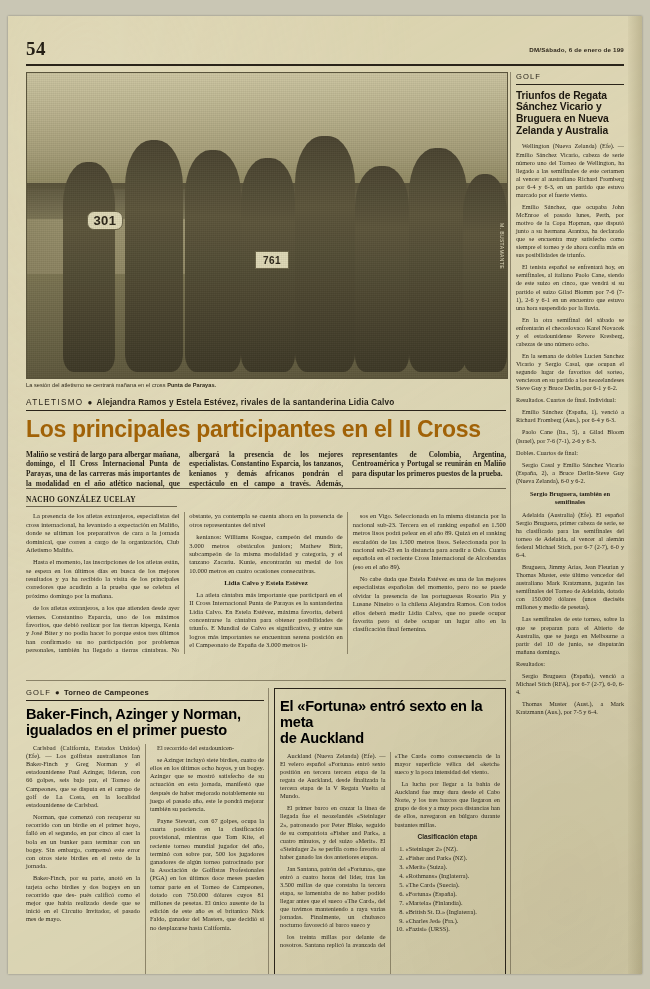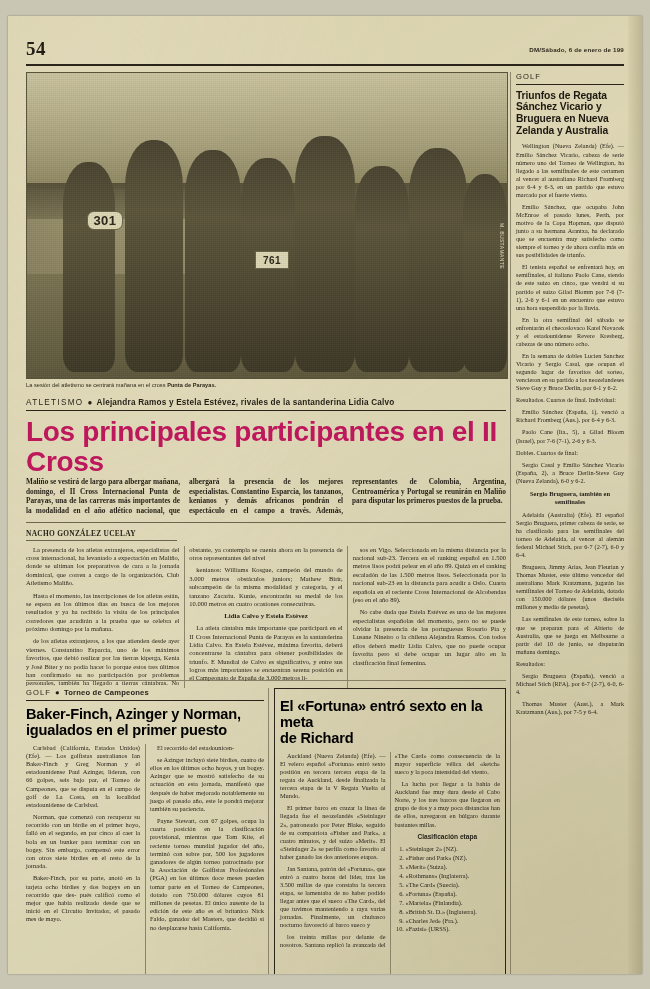--- a/index.html
+++ b/index.html
@@ -165,32 +165,31 @@
     letter-spacing: .2px;
     display: flex;
     align-items: baseline;
     gap: 4px;
   }
   .kicker .sport { letter-spacing: 1.3px; font-weight: normal; }
   .kicker .dot { font-size: 8px; }
   .kicker .sub { font-weight: bold; }
 
   h1.headline {
-    margin: 6px 0 0 0;
-    font-family: "Liberation Sans", sans-serif;
-    font-weight: bold;
-    font-size: 28px;
+    margin: 6px 0 8px 0;
+    font-family: "Liberation Sans", sans-serif;
+    font-weight: bold;
+    font-size: 23px;
     line-height: 1.07;
     letter-spacing: -.3px;
-    color: #be185d;
+    color: #a16207;
   }
 
   
   .lead {
-    padding-bottom: 6px;
     border-bottom: 1px solid #6d654e;
     font-family: "Liberation Serif", serif;
     font-size: 7.3px;
     line-height: 1.33;
     text-align: justify;
     font-weight: bold;
     column-count: 3;
     column-gap: 9px;
     column-rule: none;
   }
@@ -420,21 +419,21 @@
       <p>El recorrido del estadounicen-</p>
       <p>se Azinger incluyó siete birdies, cuatro de ellos en los últimos ocho hoyos, y un bogey. Azinger que se mostró satisfecho de su actuación en esta jornada, manifestó que después de haber mejorado notablemente su juego el pasado año, este le pondrá mejorar también su paciencia.</p>
       <p>Payne Stewart, con 67 golpes, ocupa la cuarta posición en la clasificación provisional, mientras que Tom Kite, el reciente torneo mundial jugador del año, terminó con sobre par, 500 los jugadores ganadores de algún torneo patrocinado por la Asociación de Golfistas Profesionales (PGA) en los últimos doce meses pueden tomar parte en el Torneo de Campeones, dotado con 750.000 dólares cuyos 81 millones de pesetas. El único ausente de la edición de este año es el britanico Nick Faldo, ganador del Masters, que decidió si no desplazarse hasta California.</p>
     </div>
   </div>
 
   <div class="sailing">
     <div class="boxwrap">
       <h2 class="sec-headline">
         <span>El «Fortuna» entró sexto en la meta</span><br>
-        <span>de Richard</span>
+        <span>de Auckland</span>
       </h2>
       <div class="body2">
         <p>Auckland (Nueva Zelanda) (Efe). — El velero español «Fortuna» entró sexto positión en tercera tercera etapa de la regata de Auckland, desde finalizada la tercera etapa de la V Regata Vuelta al Mundo.</p>
         <p>El primer barco en cruzar la línea de llegada fue el neozelandés «Steinlager 2», patroneado por Peter Blake, seguido de su compatriota «Fisher and Park», a cuatro minutos, y del suizo «Merit». El «Steinlager 2» se perfila como favorito al haber ganado las dos anteriores etapas.</p>
         <p>Jan Santana, patrón del «Fortuna», que entró a cuatro horas del líder, tras las 3.500 millas de que constaba la tercera etapa, se lamentaba de no haber podido llegar antes que el sueco «The Card», del que tuvimos manteniendo a raya varias jornadas. Finalmente, un chubasco nocturno favoreció al barco sueco y</p>
         <p>los treinta millas por delante de nosotros. Santana replicó la avanzada del «The Card» como consecuencia de la mayor superficie vélica del «ketch» sueco y la poca intensidad del viento.</p>
         <p>La lucha por llegar a la bahía de Auckland fue muy dura desde el Cabo Norte, y los tres barcos que llegaron en grupo de dos y a muy poca distancias han de ellos, navegaron en búlgaro durante bastantes millas.</p>
         <div class="clasif-title">Clasificación etapa</div>
         <ol class="clasif">
           <li>«Steinlager 2» (NZ).</li>

